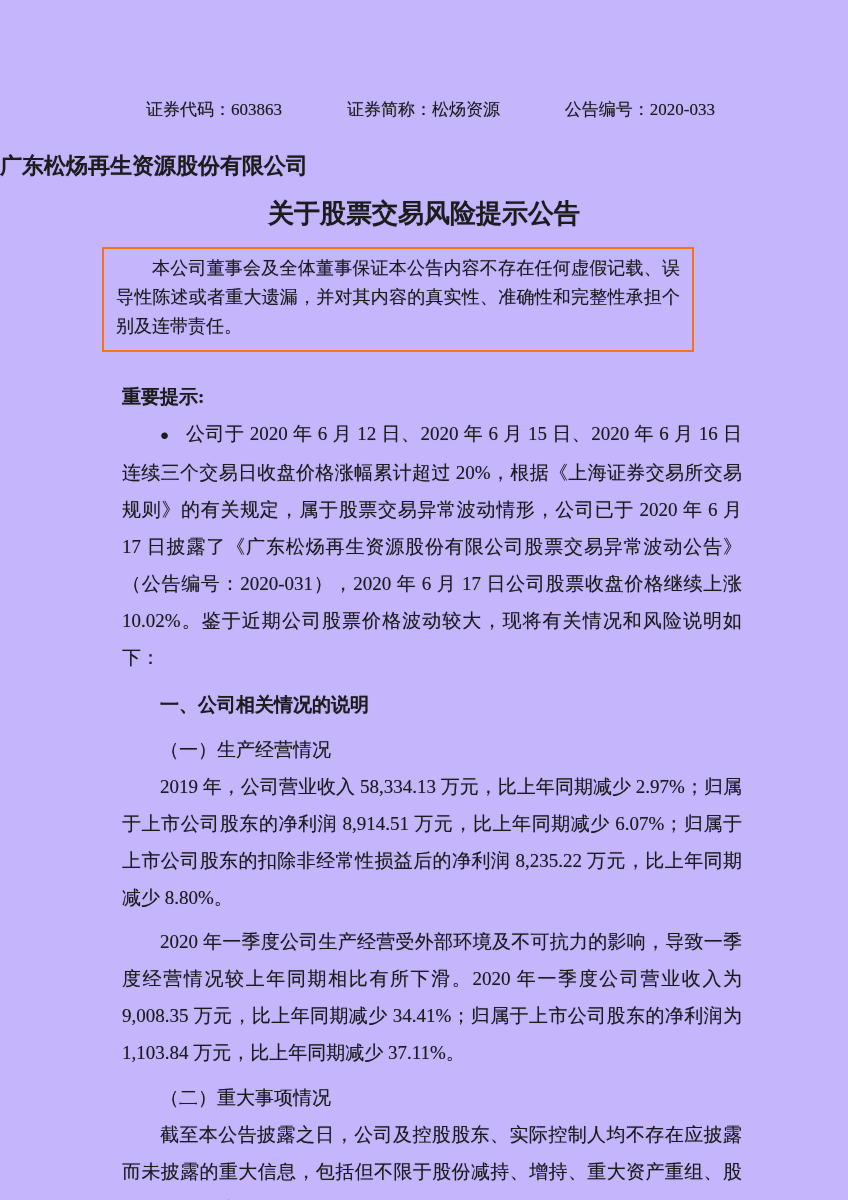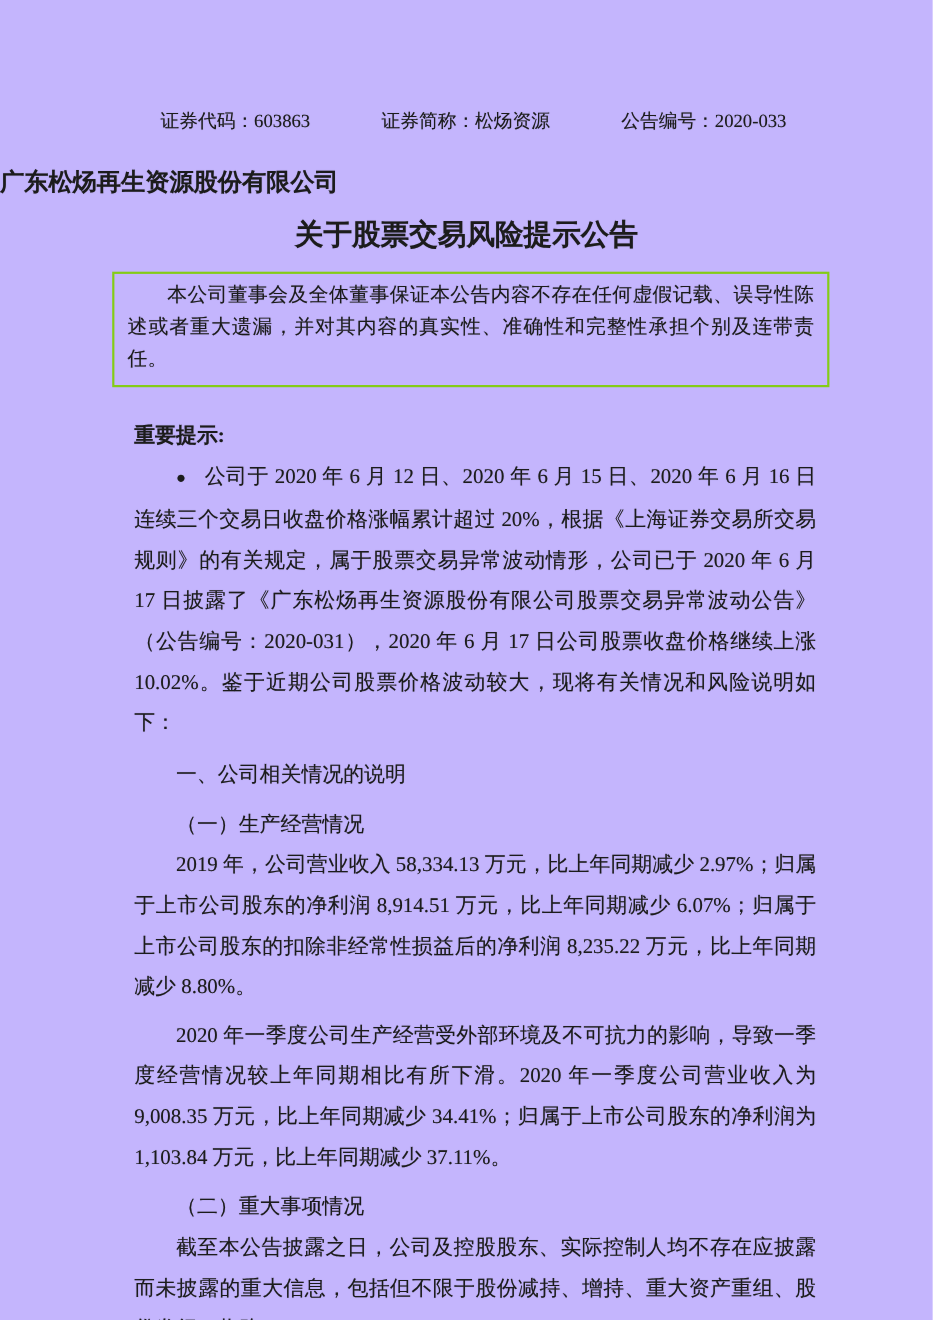--- a/index.html
+++ b/index.html
@@ -39,23 +39,23 @@
   .subtitle {
     margin: 22px 0 0 0;
     text-align: center;
     font-size: 26px;
     font-weight: bold;
     line-height: 25px;
   }
   .statement-box {
     box-sizing: border-box;
     margin: 21px 0 0 102px;
-    width: 652px;
+    width: 592px;
     min-height: 70px;
-    border: 2px solid #84cc16;
+    border: 2px solid #f97316;
     padding: 5px 12px 9px 12px;
   }
   .statement-box p {
     margin: 0;
     font-size: 18px;
     line-height: 29px;
     text-indent: 2em;
     text-align: justify;
   }
   .content {
@@ -67,21 +67,21 @@
   .content p { margin: 0; }
   .bold { font-weight: bold; }
   .bullet-para { text-indent: 2em; }
   .bullet {
     font-size: 15px;
     margin-right: 1.1em;
   }
   .sec-heading {
     margin-top: 10px !important;
     text-indent: 2em;
-    font-weight: normal;
+    font-weight: bold;
   }
   .sub-heading {
     margin-top: 8px !important;
     text-indent: 2em;
   }
   .para { text-indent: 2em; }
   .para + .para { margin-top: 7px !important; font-family: Liberation Serif, serif; }
 </style>
 </head>
 <body>

